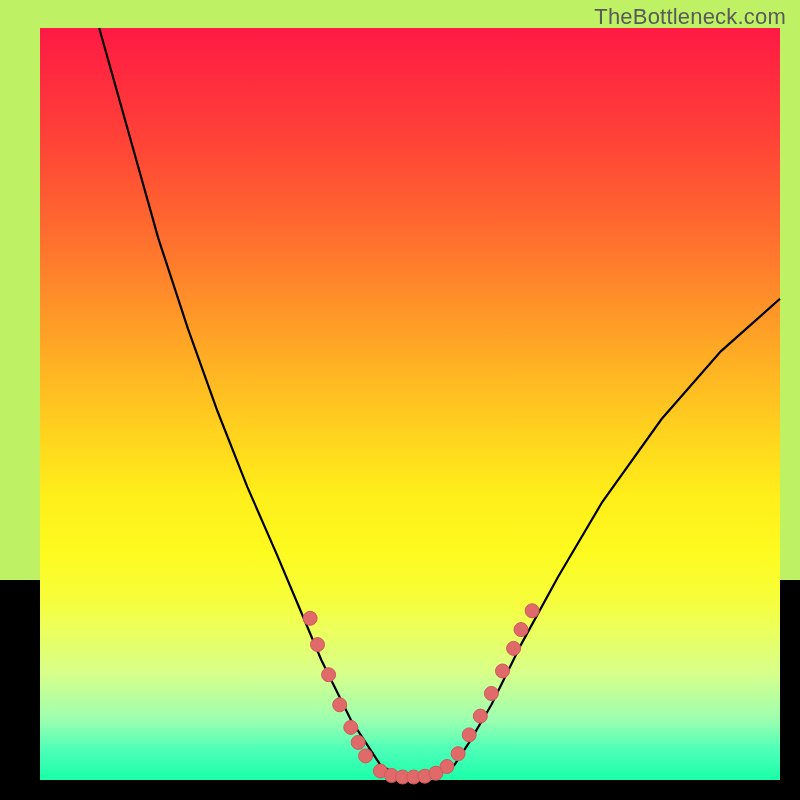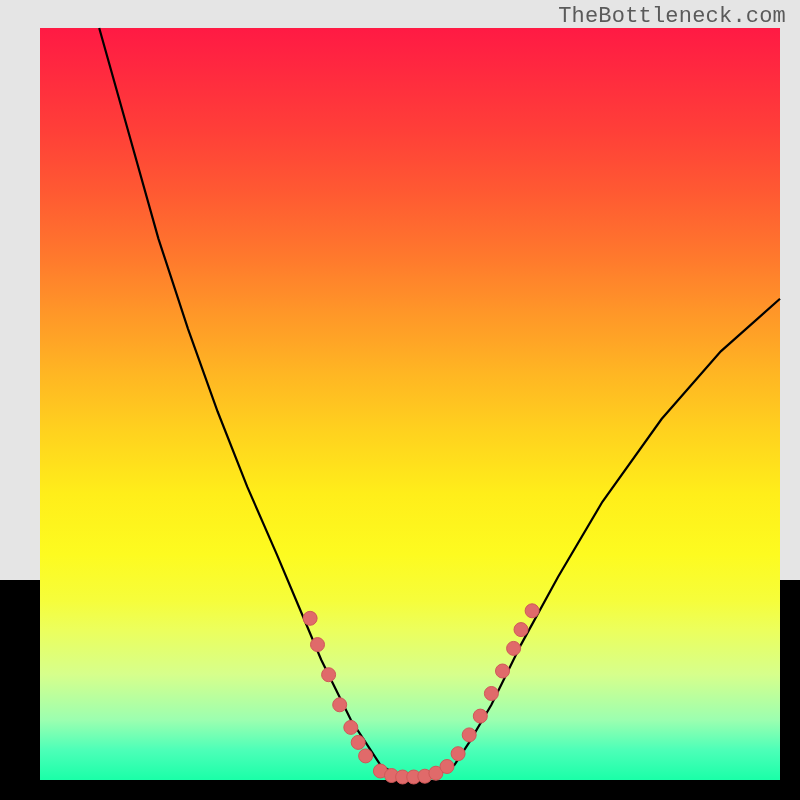--- a/index.html
+++ b/index.html
@@ -10,22 +10,21 @@
     background: #000;
     overflow: hidden;
     font-family: Arial, Helvetica, sans-serif;
   }
   .frame {
     position: absolute;
     left: 0;
     top: 0;
     width: 800px;
     height: 580px;
-    background: #e5e5e5;
-    font-family: Liberation Mono, monospace;
+    background: #bef264;
   }
   .plot {
     position: absolute;
     left: 40px;
     top: 28px;
     width: 740px;
     height: 752px;
     
     background: linear-gradient(to bottom,
       #ff1a44 0%,

